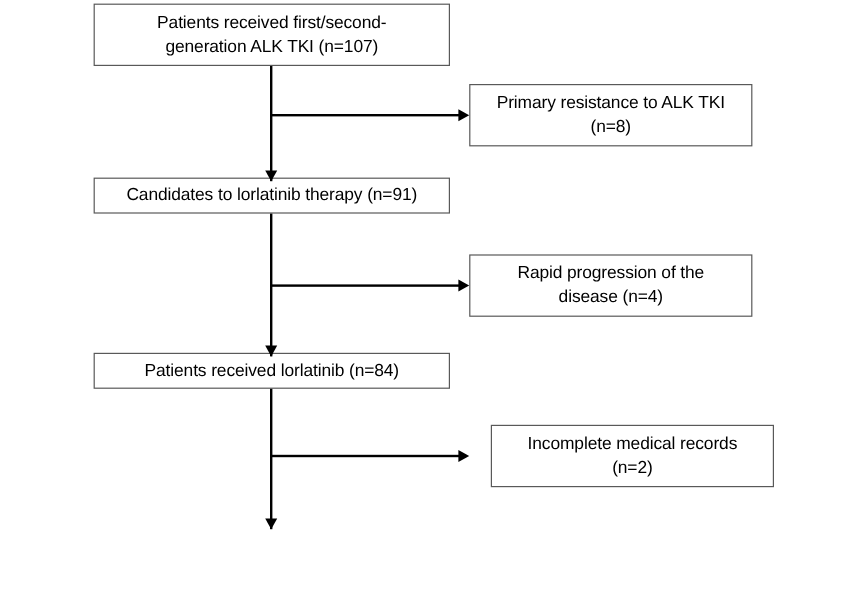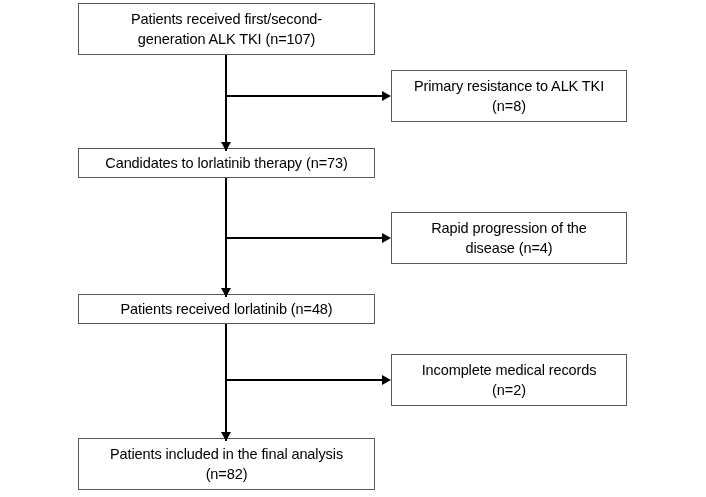--- a/index.html
+++ b/index.html
@@ -40,21 +40,21 @@
 
   
   #box-main-1 { left: 78px;  top: 3px;   width: 297px; height: 52px; }
   #box-main-2 { left: 78px;  top: 148px; width: 297px; height: 30px; }
   #box-main-3 { left: 78px;  top: 294px; width: 297px; height: 30px; }
   #box-main-4 { left: 78px;  top: 438px; width: 297px; height: 52px; }
 
   
   #box-side-1 { left: 391px; top: 70px;  width: 236px; height: 52px; }
   #box-side-2 { left: 391px; top: 212px; width: 236px; height: 52px; }
-  #box-side-3 { left: 391px; top: 354px; width: 236px; height: 52px; }
+  #box-side-3 { left: 409px; top: 354px; width: 236px; height: 52px; }
 
   
   .conn-v {
     position: absolute;
     width: 2px;
     background: #000000;
   }
   .conn-h {
     position: absolute;
     height: 2px;
@@ -99,31 +99,27 @@
 <body>
 
 <div id="flowchart-canvas">
 
   <div class="node-box" id="box-main-1">
     <span class="node-text">Patients received first/second-
 generation ALK TKI (n=107)</span>
   </div>
 
   <div class="node-box" id="box-main-2">
-    <span class="node-text">Candidates to lorlatinib therapy (n=73)</span>
+    <span class="node-text">Candidates to lorlatinib therapy (n=91)</span>
   </div>
 
   <div class="node-box" id="box-main-3">
-    <span class="node-text">Patients received lorlatinib (n=48)</span>
+    <span class="node-text">Patients received lorlatinib (n=84)</span>
   </div>
 
-  <div class="node-box" id="box-main-4">
-    <span class="node-text">Patients included in the final analysis
-(n=82)</span>
-  </div>
 
   <div class="node-box" id="box-side-1">
     <span class="node-text">Primary resistance to ALK TKI
 (n=8)</span>
   </div>
 
   <div class="node-box" id="box-side-2">
     <span class="node-text">Rapid progression of the
 disease (n=4)</span>
   </div>

